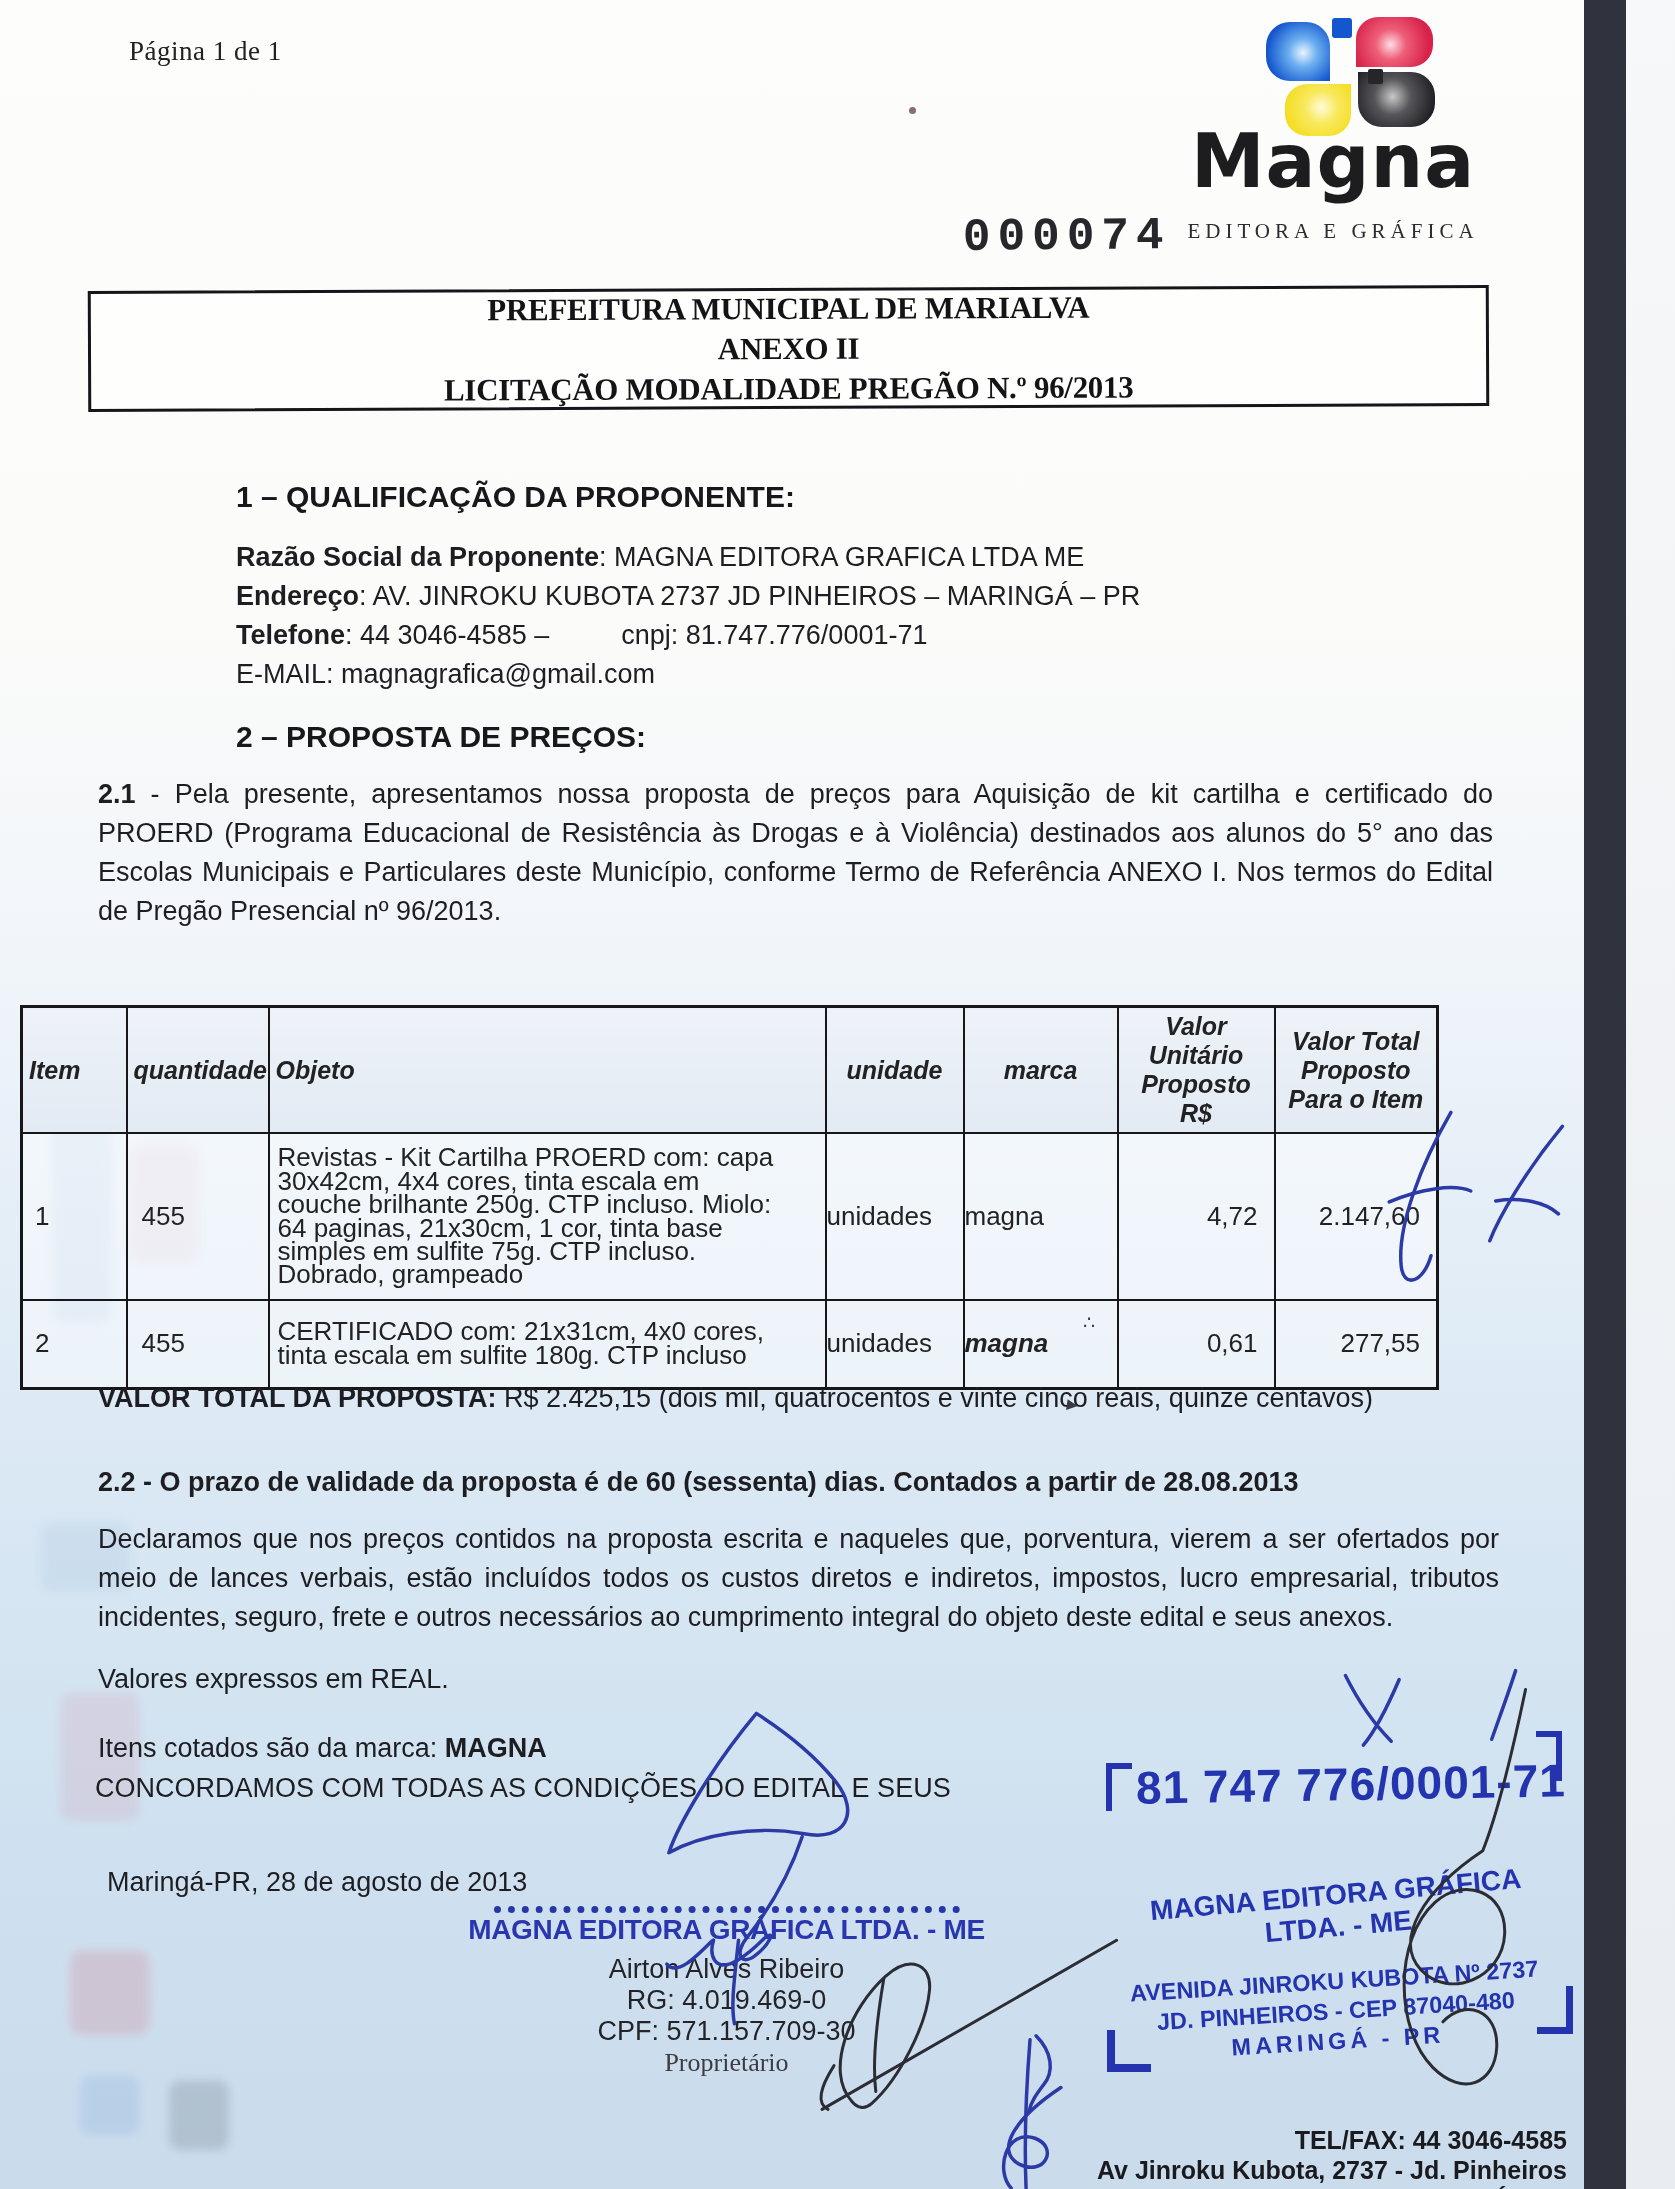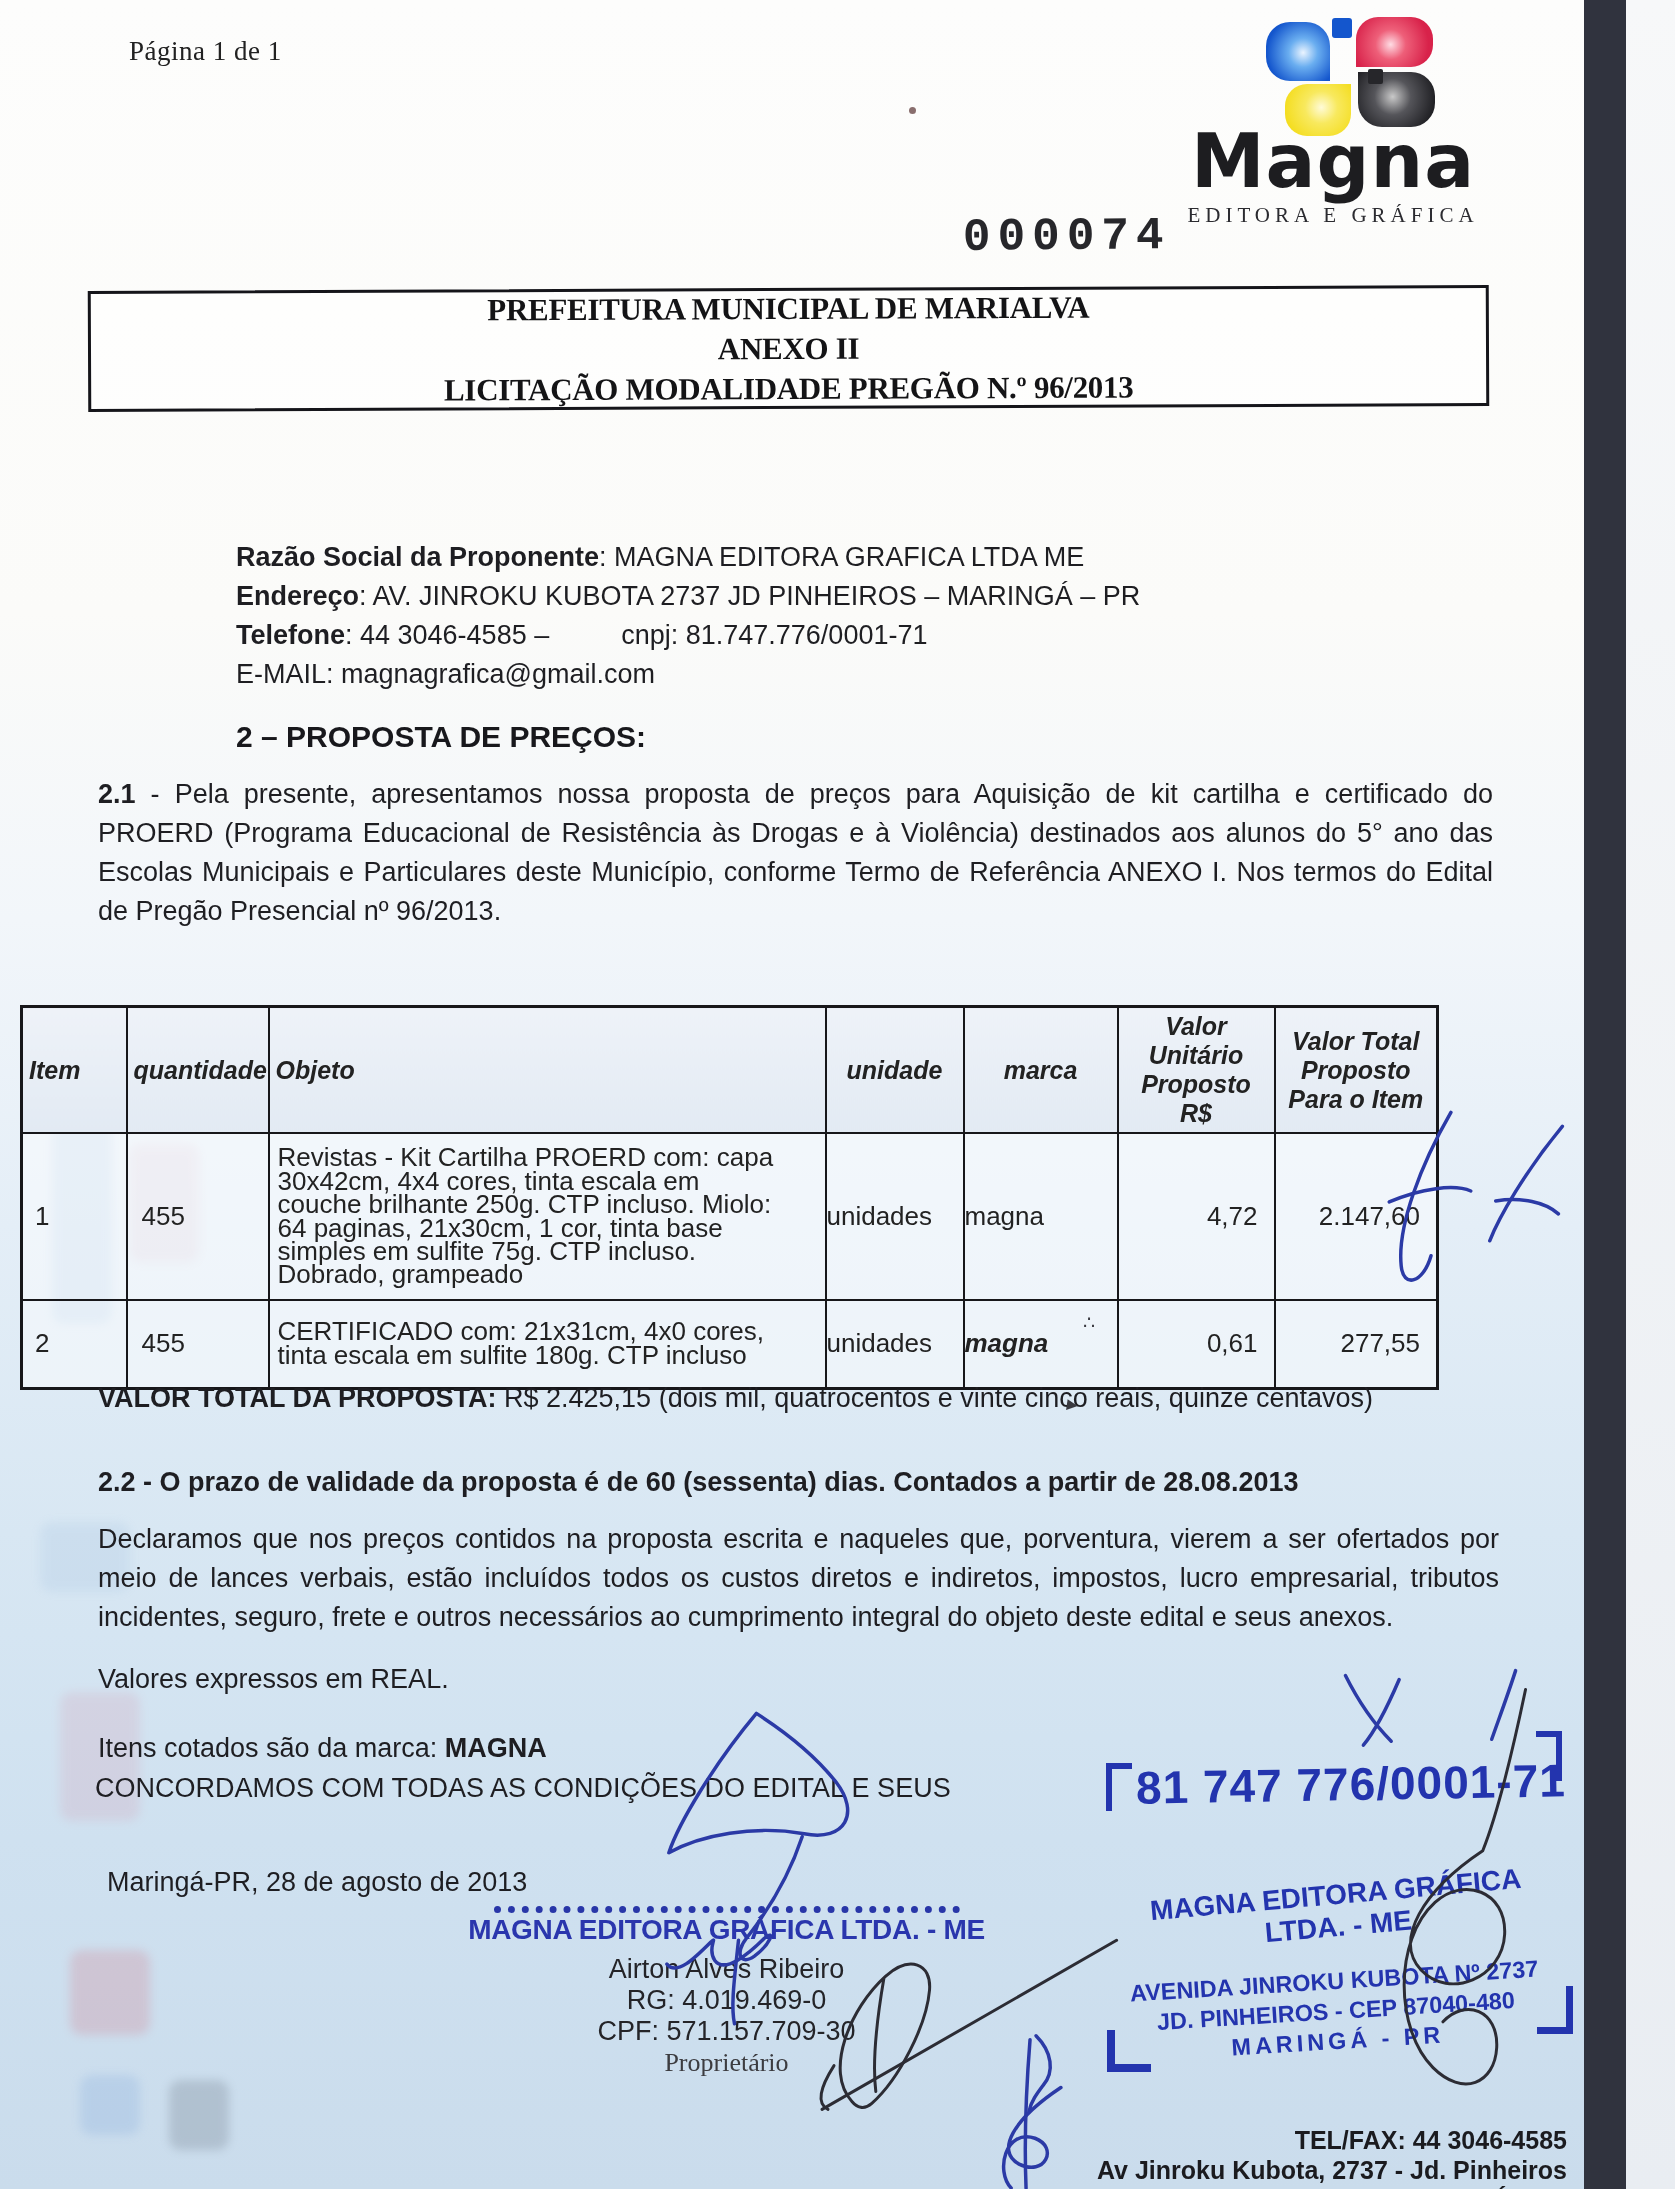--- a/index.html
+++ b/index.html
@@ -24,21 +24,21 @@
                   background:radial-gradient(circle at 58% 52%, #eaf4ff 0%, #6aaef0 30%, #1456cd 75%); }
   .petal-magenta{ left:95px; top:9px;  width:77px; height:50px; border-radius:22px 22px 22px 0;
                   background:radial-gradient(circle at 45% 55%, #ffdce4 0%, #ee5f79 30%, #d8224a 75%); }
   .petal-yellow { left:24px; top:76px; width:66px; height:52px; border-radius:22px 0 22px 22px;
                   background:radial-gradient(circle at 55% 45%, #fffbd8 0%, #f8e95e 35%, #f4dd1f 80%); }
   .petal-black  { left:97px; top:64px; width:77px; height:55px; border-radius:0 24px 24px 24px;
                   background:radial-gradient(circle at 45% 45%, #c9c9c9 0%, #55555a 35%, #222226 80%); }
   .tab-cyan  { left:71px;  top:10px; width:20px; height:20px; background:#1456cd; border-radius:3px; }
   .tab-black { left:107px; top:61px; width:15px; height:15px; background:#26262a; border-radius:2px; }
   .wordmark { margin-top:-6px; font-family:"DejaVu Sans",sans-serif; font-weight:800; font-size:74px; line-height:76px; color:#1d1d20; letter-spacing:1px; }
-  .logo-sub { margin-top:4px; font-family:"Liberation Serif",serif; font-size:21px; letter-spacing:5px; color:#2b2b30; }
+  .logo-sub { margin-top:20px; font-family:"Liberation Serif",serif; font-size:21px; letter-spacing:5px; color:#2b2b30; }
 
   .doc-number { left:963px; top:211px; font-family:"Liberation Mono",monospace; font-weight:700; font-size:46px; letter-spacing:7px; color:#15151a; transform:rotate(-.5deg); opacity:.92; }
 
   .header-box { left:88px; top:288px; width:1401px; height:121px; border:3px solid #15151a; transform:rotate(-.25deg);
     display:flex; flex-direction:column; justify-content:center; align-items:center; gap:1px;
     font-family:"Liberation Serif",serif; font-weight:700; font-size:31px; line-height:39px; letter-spacing:-0.3px; color:#141416; background:rgba(255,255,255,.55); }
 
   
   .bodytxt { font-size:27px; line-height:39px; color:#1e1e22; }
   .b { font-weight:700; }
@@ -134,20 +134,21 @@
   </div>
 
   <div class="abs z2 doc-number">000074</div>
 
   <div class="abs z2 header-box">
     <div>PREFEITURA MUNICIPAL DE MARIALVA</div>
     <div>ANEXO II</div>
     <div>LICITAÇÃO MODALIDADE PREGÃO N.º 96/2013</div>
   </div>
 
+  <div class="abs z2 bodytxt sec-title t1">1 – QUALIFICAÇÃO DA PROPONENTE:</div>
   <div class="abs z2 bodytxt qual">
     <div><span class="b">Razão Social da Proponente</span><span>: MAGNA EDITORA GRAFICA LTDA ME</span></div>
     <div><span class="b">Endereço</span><span>: AV. JINROKU KUBOTA 2737 JD PINHEIROS – MARINGÁ – PR</span></div>
     <div><span class="b">Telefone</span><span>: 44 3046-4585 –</span><span class="cnpj-gap">cnpj: 81.747.776/0001-71</span></div>
     <div>E-MAIL: magnagrafica@gmail.com</div>
   </div>
 
   <div class="abs z2 bodytxt sec-title t2">2 – PROPOSTA DE PREÇOS:</div>
   <div class="abs z2 bodytxt para21"><span class="b">2.1</span><span> - Pela presente, apresentamos nossa proposta de preços para Aquisição de kit cartilha e certificado do PROERD (Programa Educacional de Resistência às Drogas e à Violência) destinados aos alunos do 5° ano das Escolas Municipais e Particulares deste Município, conforme Termo de Referência ANEXO I. Nos termos do Edital de Pregão Presencial nº 96/2013.</span></div>
 

